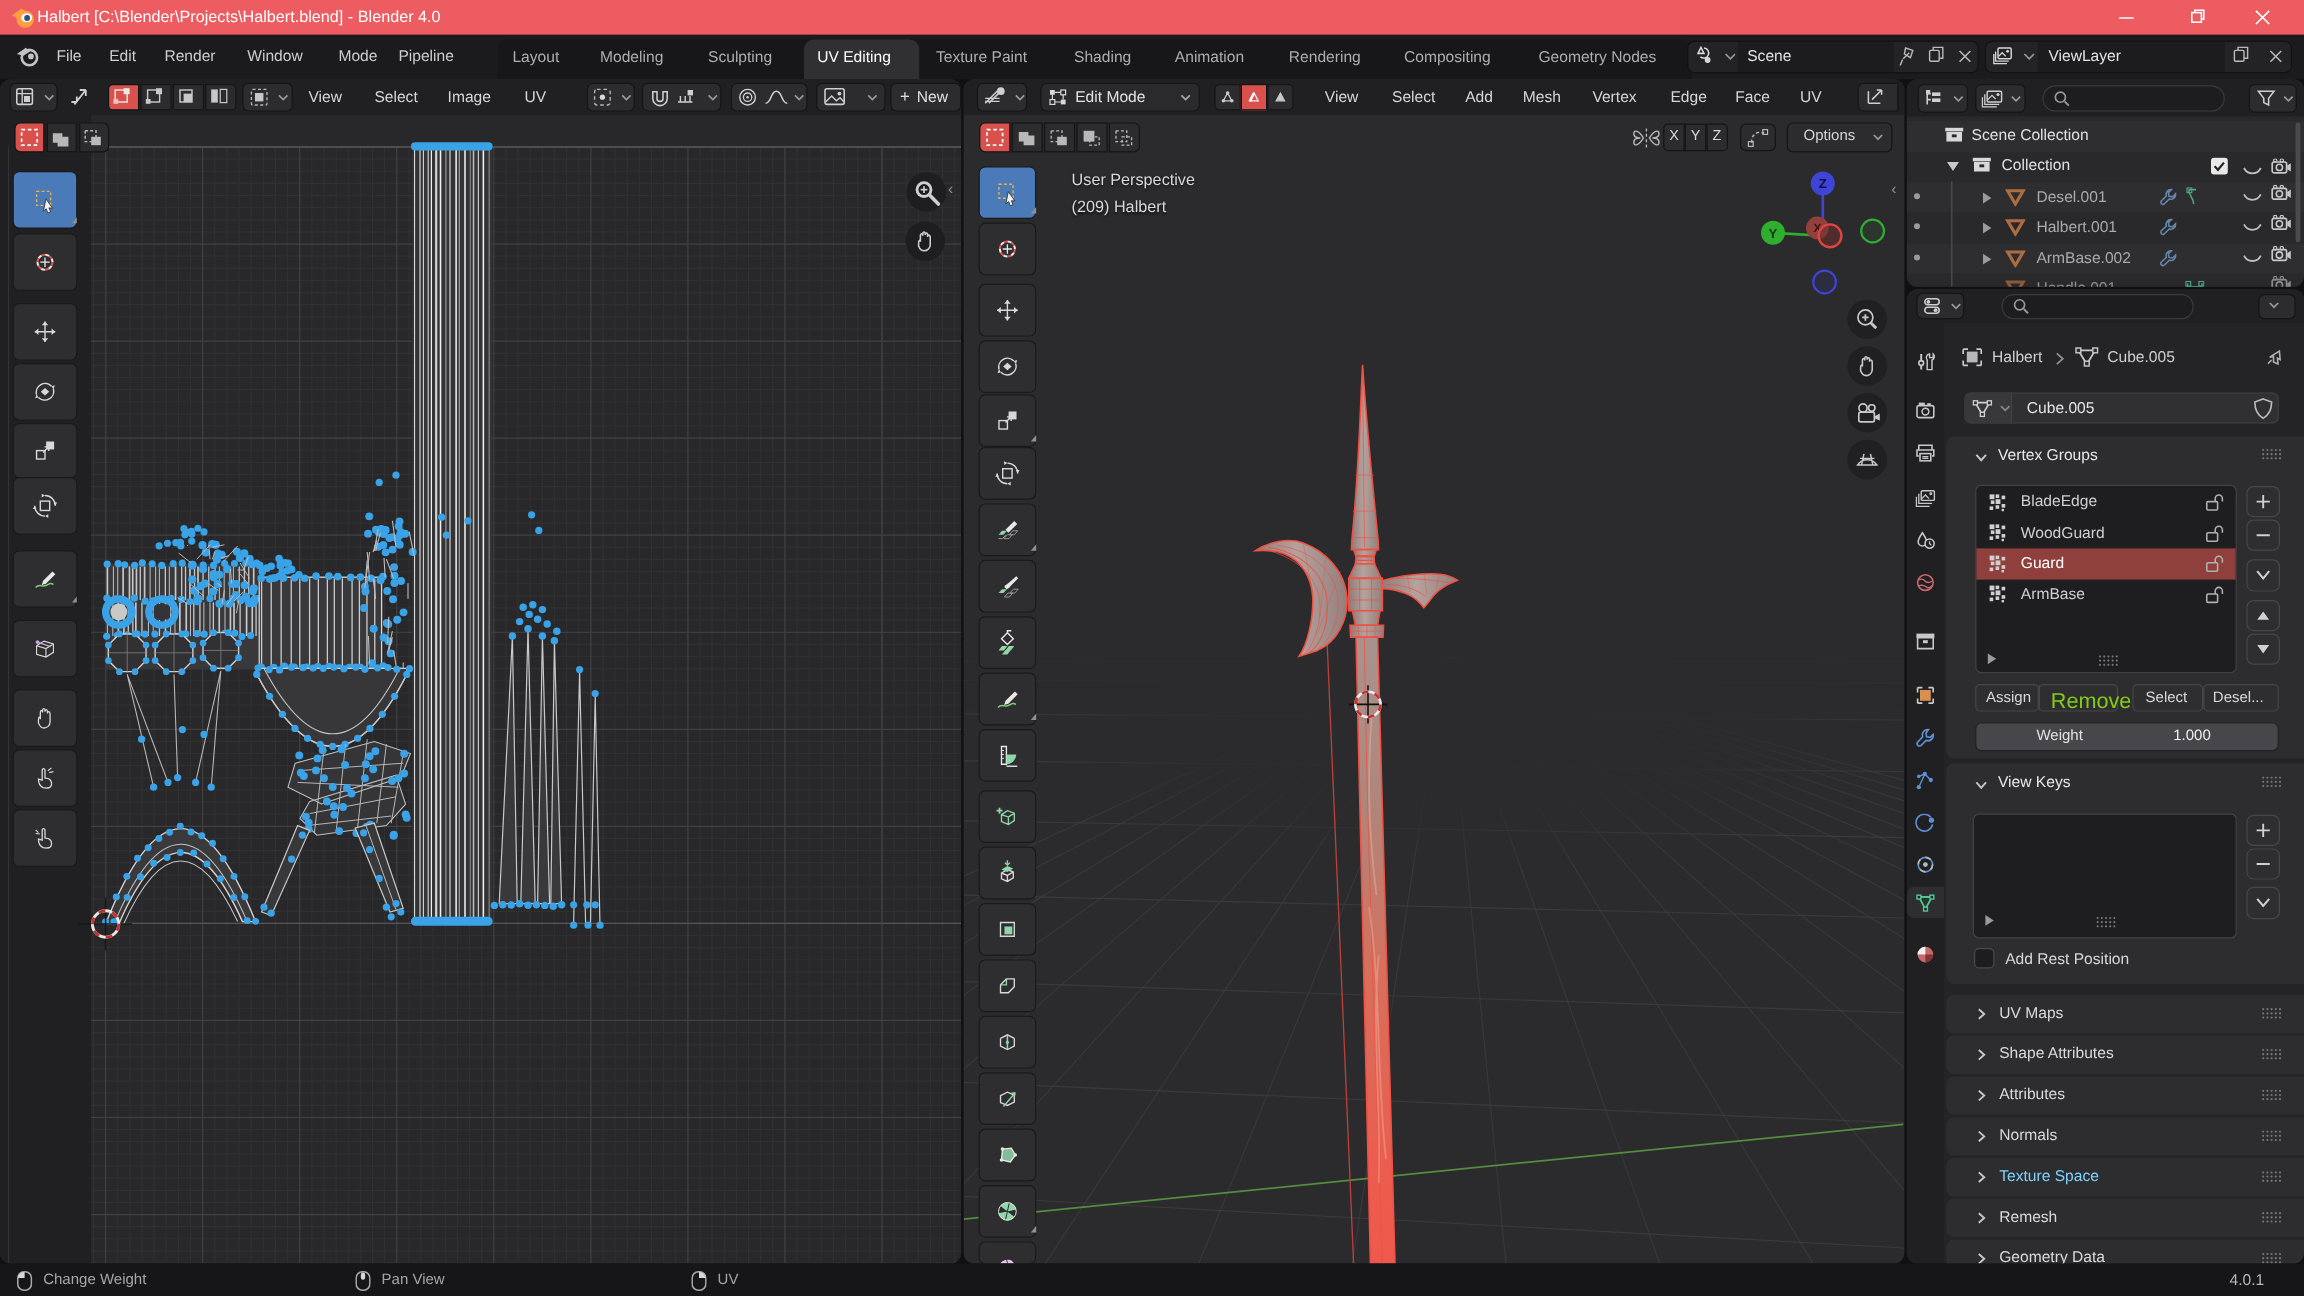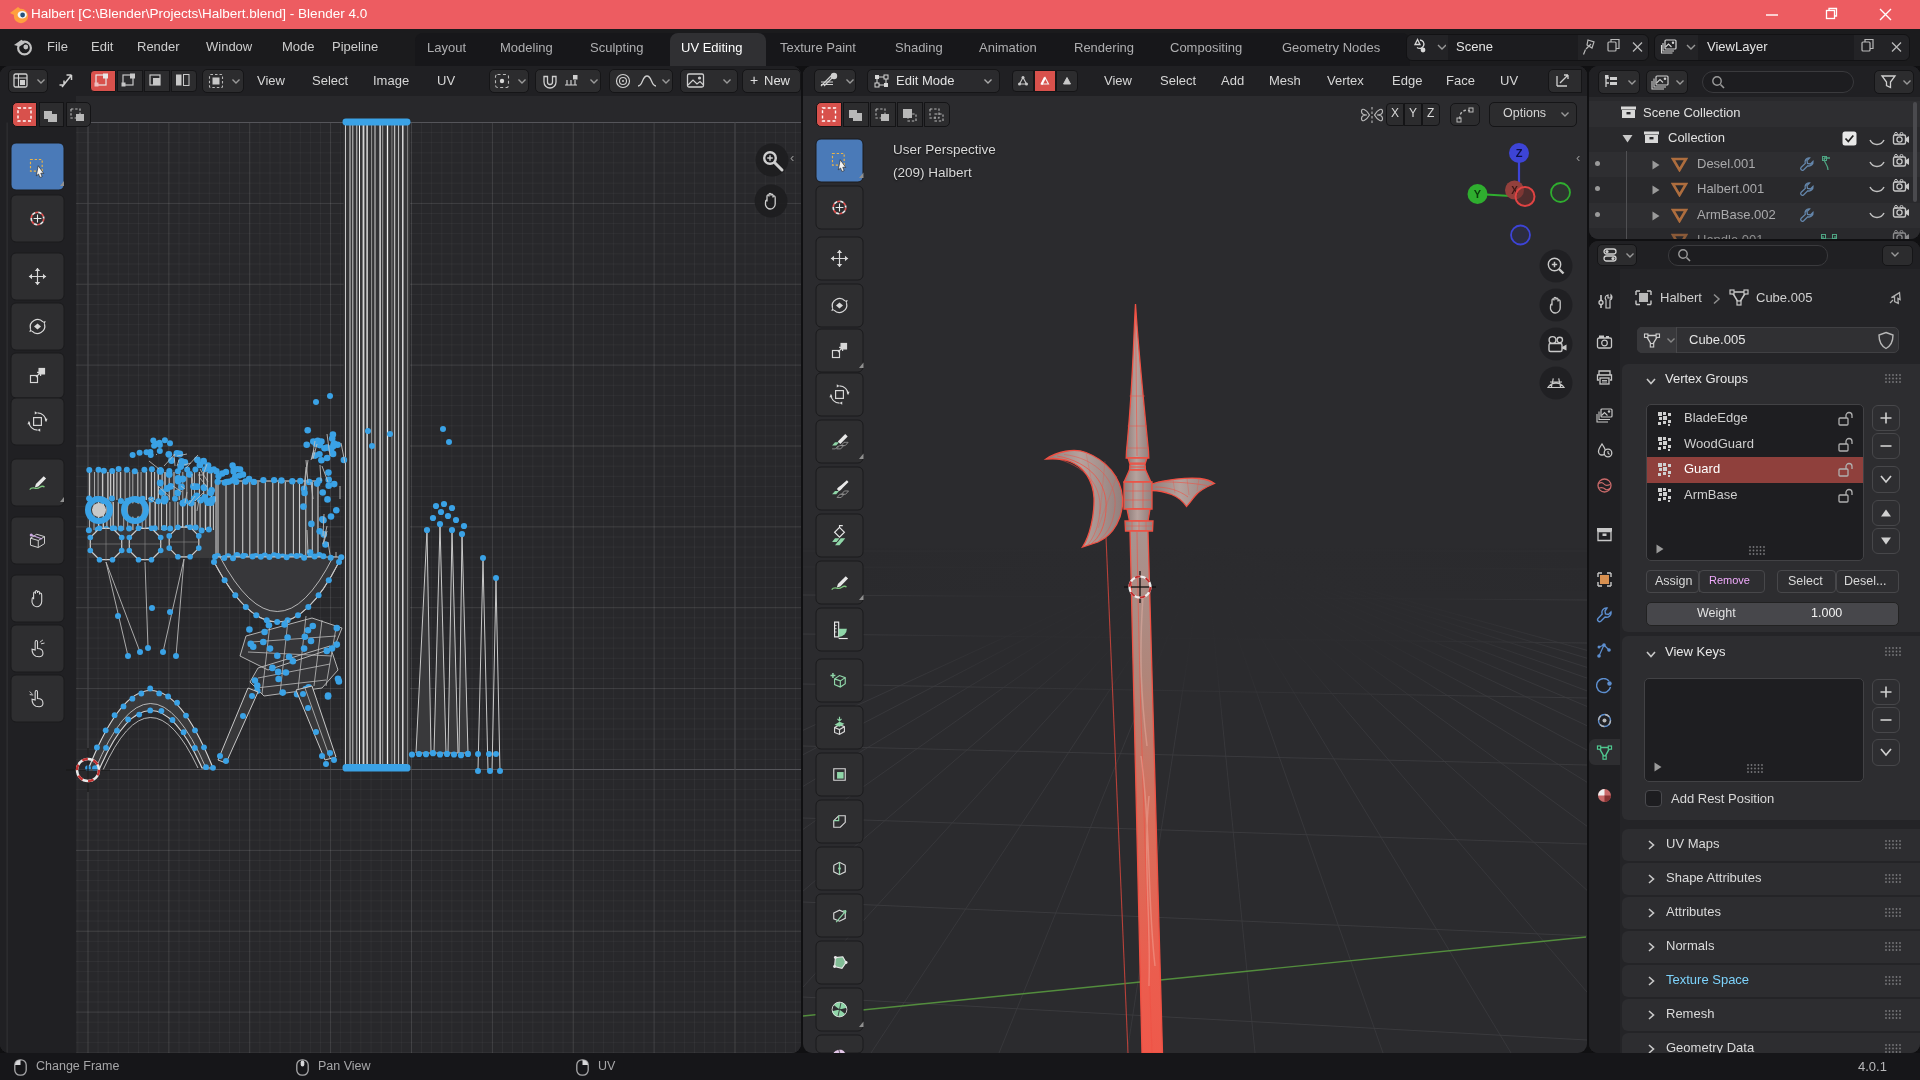--- a/index.html
+++ b/index.html
@@ -1494,21 +1494,21 @@
 <svg class="abs" style="left:291px;top:267px" width="12" height="10" viewBox="0 0 12 10">
       <path d="M1 8.5 L6 1.5 L11 8.5 Z" fill="#d0d0d0"></path>
     </svg>
 <div class="abs" style="left:283px;top:287px;width:28px;height:26px;background:#2e2e31;border:1px solid #47474a;border-radius:6px"></div>
 <svg class="abs" style="left:291px;top:295px" width="12" height="10" viewBox="0 0 12 10">
       <path d="M1 1.5 L11 1.5 L6 8.5 Z" fill="#d0d0d0"></path>
     </svg>
 <div class="abs" style="left:57px;top:329px;width:53px;height:23px;background:#2e2e31;border:1px solid #47474a;border-radius:4px"></div>
 <div class="txt" style="left:66px;top:332.5px;font-size:12.5px;color:#d8d8d8">Assign</div>
 <div class="abs" style="left:110px;top:329px;width:66px;height:23px;background:#2e2e31;border:1px solid #47474a;border-radius:4px"></div>
-<div class="txt" style="left:120px;top:332.5px;font-size:11px;color:#f0abfc">Remove</div>
+<div class="txt" style="left:120px;top:332.5px;font-size:18px;color:#84cc16">Remove</div>
 <div class="abs" style="left:110px;top:330px;width:1px;height:21px;background:#47474a"></div>
 <div class="abs" style="left:188px;top:329px;width:59px;height:23px;background:#2e2e31;border:1px solid #47474a;border-radius:4px"></div>
 <div class="txt" style="left:199px;top:332.5px;font-size:12.5px;color:#d8d8d8">Select</div>
 <div class="abs" style="left:247px;top:329px;width:63px;height:23px;background:#2e2e31;border:1px solid #47474a;border-radius:4px"></div>
 <div class="txt" style="left:255px;top:332.5px;font-size:12.5px;color:#d8d8d8">Desel...</div>
 <div class="abs" style="left:57px;top:361px;width:253px;height:24px;background:#47474b;border:1px solid #222;border-radius:5px"></div>
 <div class="txt" style="left:108px;top:365px;font-size:12.5px;color:#e2e2e2">Weight</div>
 <div class="txt" style="left:222px;top:365px;font-size:12.5px;color:#f2f2f2">1.000</div>
 <div class="abs" style="left:33px;top:395px;width:298px;height:184px;background:#2d2d30;border-radius:6px 0 0 6px"></div>
 <svg class="abs" style="left:56px;top:407px" width="12" height="12" viewBox="0 0 12 12">
@@ -1720,21 +1720,21 @@
       <circle cx="8" cy="8" r="0.9" fill="#77777a"></circle>
       <circle cx="11.5" cy="8" r="0.9" fill="#77777a"></circle>
       <circle cx="15" cy="8" r="0.9" fill="#77777a"></circle>
     </svg>
 </div>
 <div class="abs" style="left:0;top:1053px;width:1920px;height:27px;background:#161619">
 <svg class="abs" style="left:14px;top:6px" width="13" height="17" viewBox="0 0 13 17">
       <rect x="0.8" y="0.8" width="11.4" height="15.4" rx="5.2" fill="none" stroke="#a8a8aa" stroke-width="1.3"></rect>
       <path d="M1 6 V5.5 A 5.2 5.2 0 0 1 6.5 1 L6.5 6 Z" fill="#d8d8da"></path>
     </svg>
-<div class="txt" style="left:36px;top:6px;font-size:12.5px;color:#a6a6a8">Change Frame</div>
+<div class="txt" style="left:36px;top:6px;font-size:12.5px;color:#a6a6a8">Change Weight</div>
 <svg class="abs" style="left:296px;top:6px" width="13" height="17" viewBox="0 0 13 17">
       <rect x="0.8" y="0.8" width="11.4" height="15.4" rx="5.2" fill="none" stroke="#a8a8aa" stroke-width="1.3"></rect>
       <rect x="4.7" y="1.5" width="3.6" height="6" rx="1.8" fill="#d8d8da"></rect>
     </svg>
 <div class="txt" style="left:318px;top:6px;font-size:12.5px;color:#a6a6a8">Pan View</div>
 <svg class="abs" style="left:576px;top:6px" width="13" height="17" viewBox="0 0 13 17">
       <rect x="0.8" y="0.8" width="11.4" height="15.4" rx="5.2" fill="none" stroke="#a8a8aa" stroke-width="1.3"></rect>
       <path d="M12 6 V5.5 A 5.2 5.2 0 0 0 6.5 1 L6.5 6 Z" fill="#d8d8da"></path>
     </svg>
 <div class="txt" style="left:598px;top:6px;font-size:12.5px;color:#a6a6a8">UV</div>

